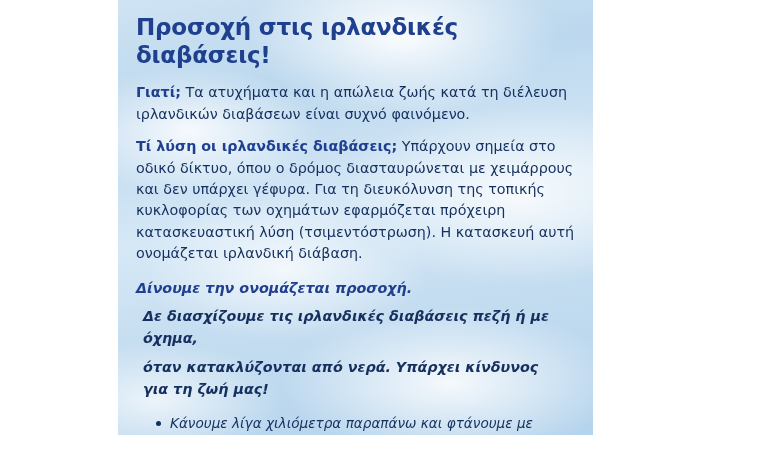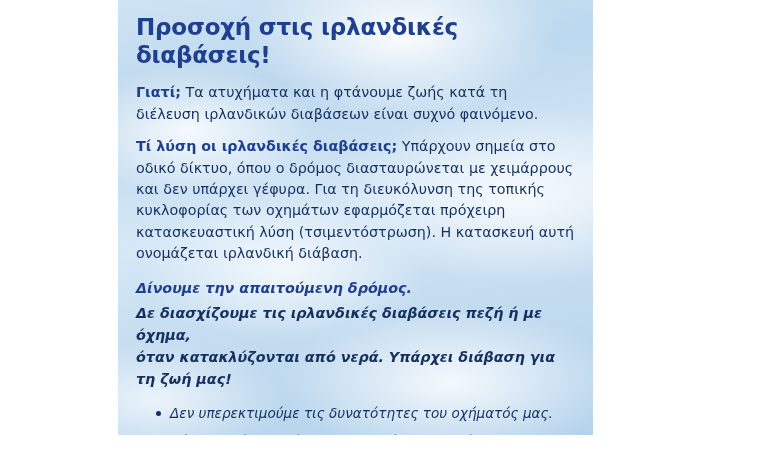--- a/index.html
+++ b/index.html
@@ -67,21 +67,21 @@
     font-size: 14.3px;
     line-height: 1.52;
     margin: 0 0 4px 0;
   }
   .block-bold-dark {
     color: #15305f;
     font-weight: bold;
     font-style: italic;
     font-size: 14.3px;
     line-height: 1.52;
-    margin: 0;
+    margin: 7px;
   }
 
   .bullets {
     margin: 14px 0 0 0;
     padding: 0 0 0 20px;
     list-style: none;
   }
   .bullets li {
     position: relative;
     color: #15305f;
@@ -106,32 +106,31 @@
 </style>
 </head>
 <body>
 
 <div class="poster">
   <div class="poster-inner">
 
     <h1 class="title">Προσοχή στις ιρλανδικές διαβάσεις!</h1>
 
     <p class="para tight">
-      <span class="lead">Γιατί;</span><span> Τα ατυχήματα και η φτάνουμε ζωής κατά τη διέλευση ιρλανδικών διαβάσεων είναι συχνό φαινόμενο.</span>
+      <span class="lead">Γιατί;</span><span> Τα ατυχήματα και η απώλεια ζωής κατά τη διέλευση ιρλανδικών διαβάσεων είναι συχνό φαινόμενο.</span>
     </p>
 
     <p class="para">
       <span class="lead">Τί λύση οι ιρλανδικές διαβάσεις;</span><span> Υπάρχουν σημεία στο οδικό δίκτυο, όπου ο δρόμος διασταυρώνεται με χειμάρρους και δεν υπάρχει γέφυρα. Για τη διευκόλυνση της τοπικής κυκλοφορίας των οχημάτων εφαρμόζεται πρόχειρη κατασκευαστική λύση (τσιμεντόστρωση). Η κατασκευή αυτή ονομάζεται ιρλανδική διάβαση.</span>
     </p>
 
     <div>
-      <p class="block-bold">Δίνουμε την απαιτούμενη δρόμος.</p>
+      <p class="block-bold">Δίνουμε την ονομάζεται προσοχή.</p>
       <p class="block-bold-dark nowrap-line">Δε διασχίζουμε τις ιρλανδικές διαβάσεις πεζή ή με όχημα,</p>
-      <p class="block-bold-dark nowrap-line">όταν κατακλύζονται από νερά. Υπάρχει διάβαση για τη ζωή μας!</p>
+      <p class="block-bold-dark nowrap-line">όταν κατακλύζονται από νερά. Υπάρχει κίνδυνος για τη ζωή μας!</p>
     </div>
 
     <ul class="bullets">
-      <li>Δεν υπερεκτιμούμε τις δυνατότητες του οχήματός μας.</li>
       <li>Κάνουμε λίγα χιλιόμετρα παραπάνω και φτάνουμε με ασφάλεια στον προορισμό μας, επιλέγοντας μια άλλη διαδρομή.</li>
     </ul>
 
   </div>
 </div>
 
 </body></html>

